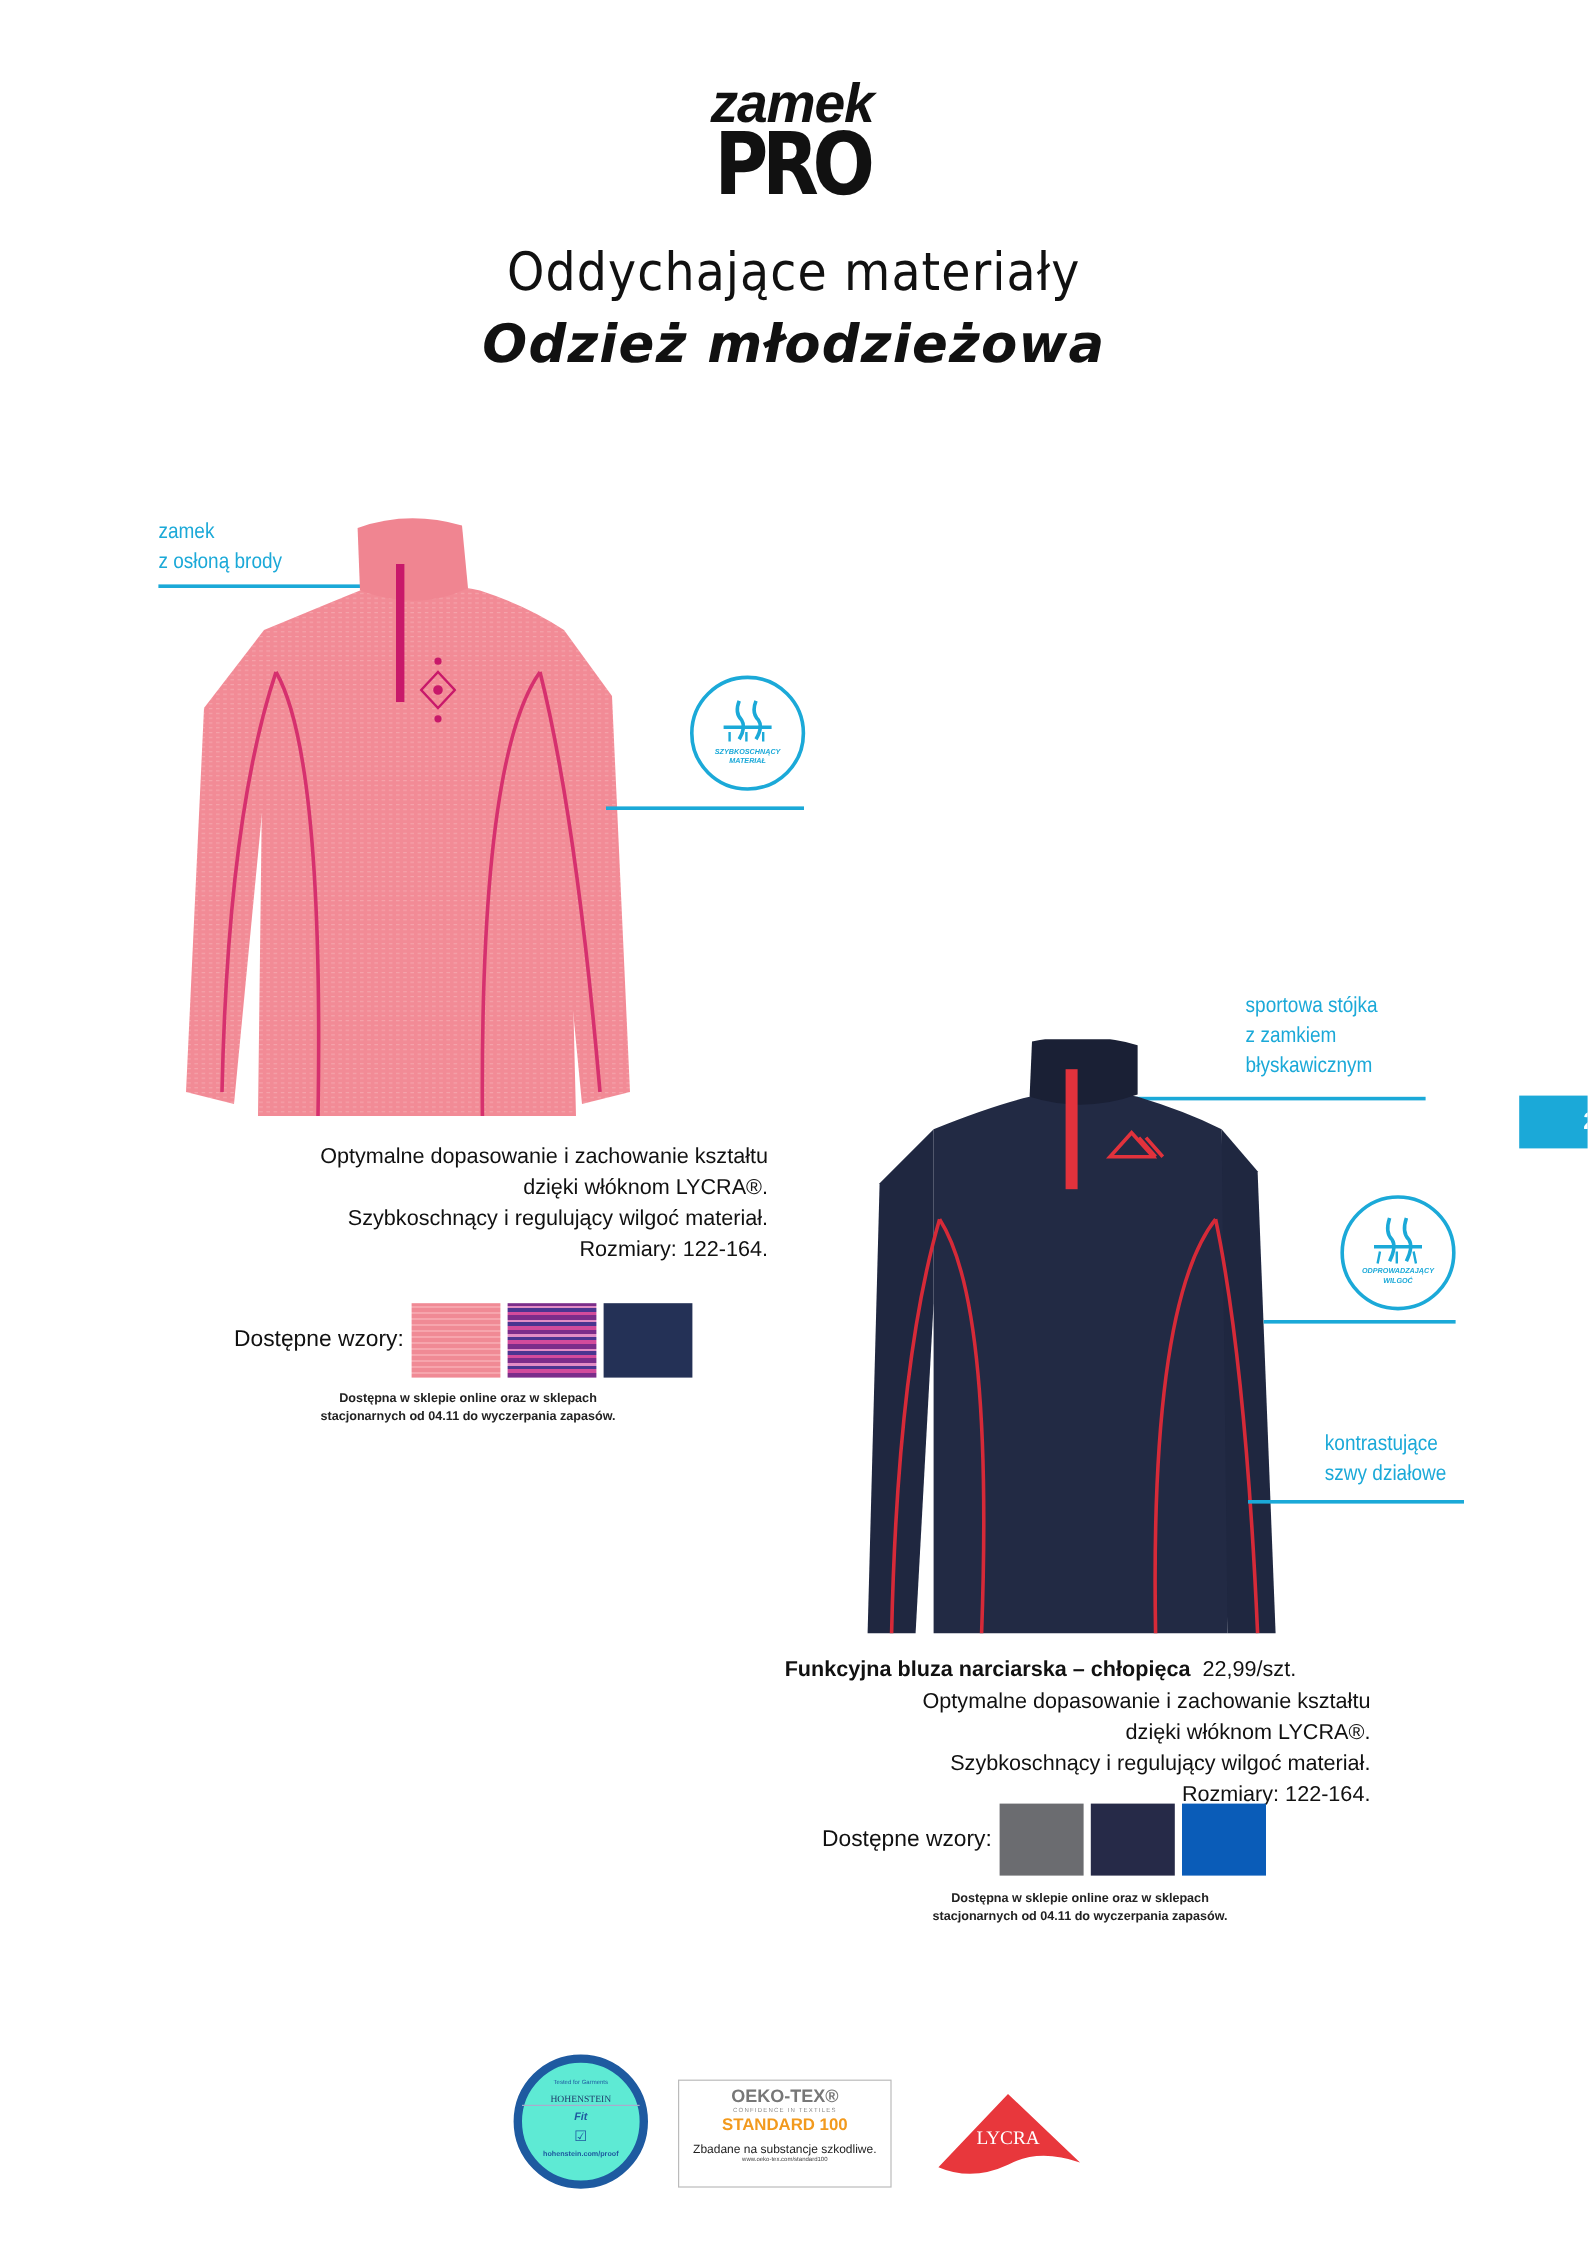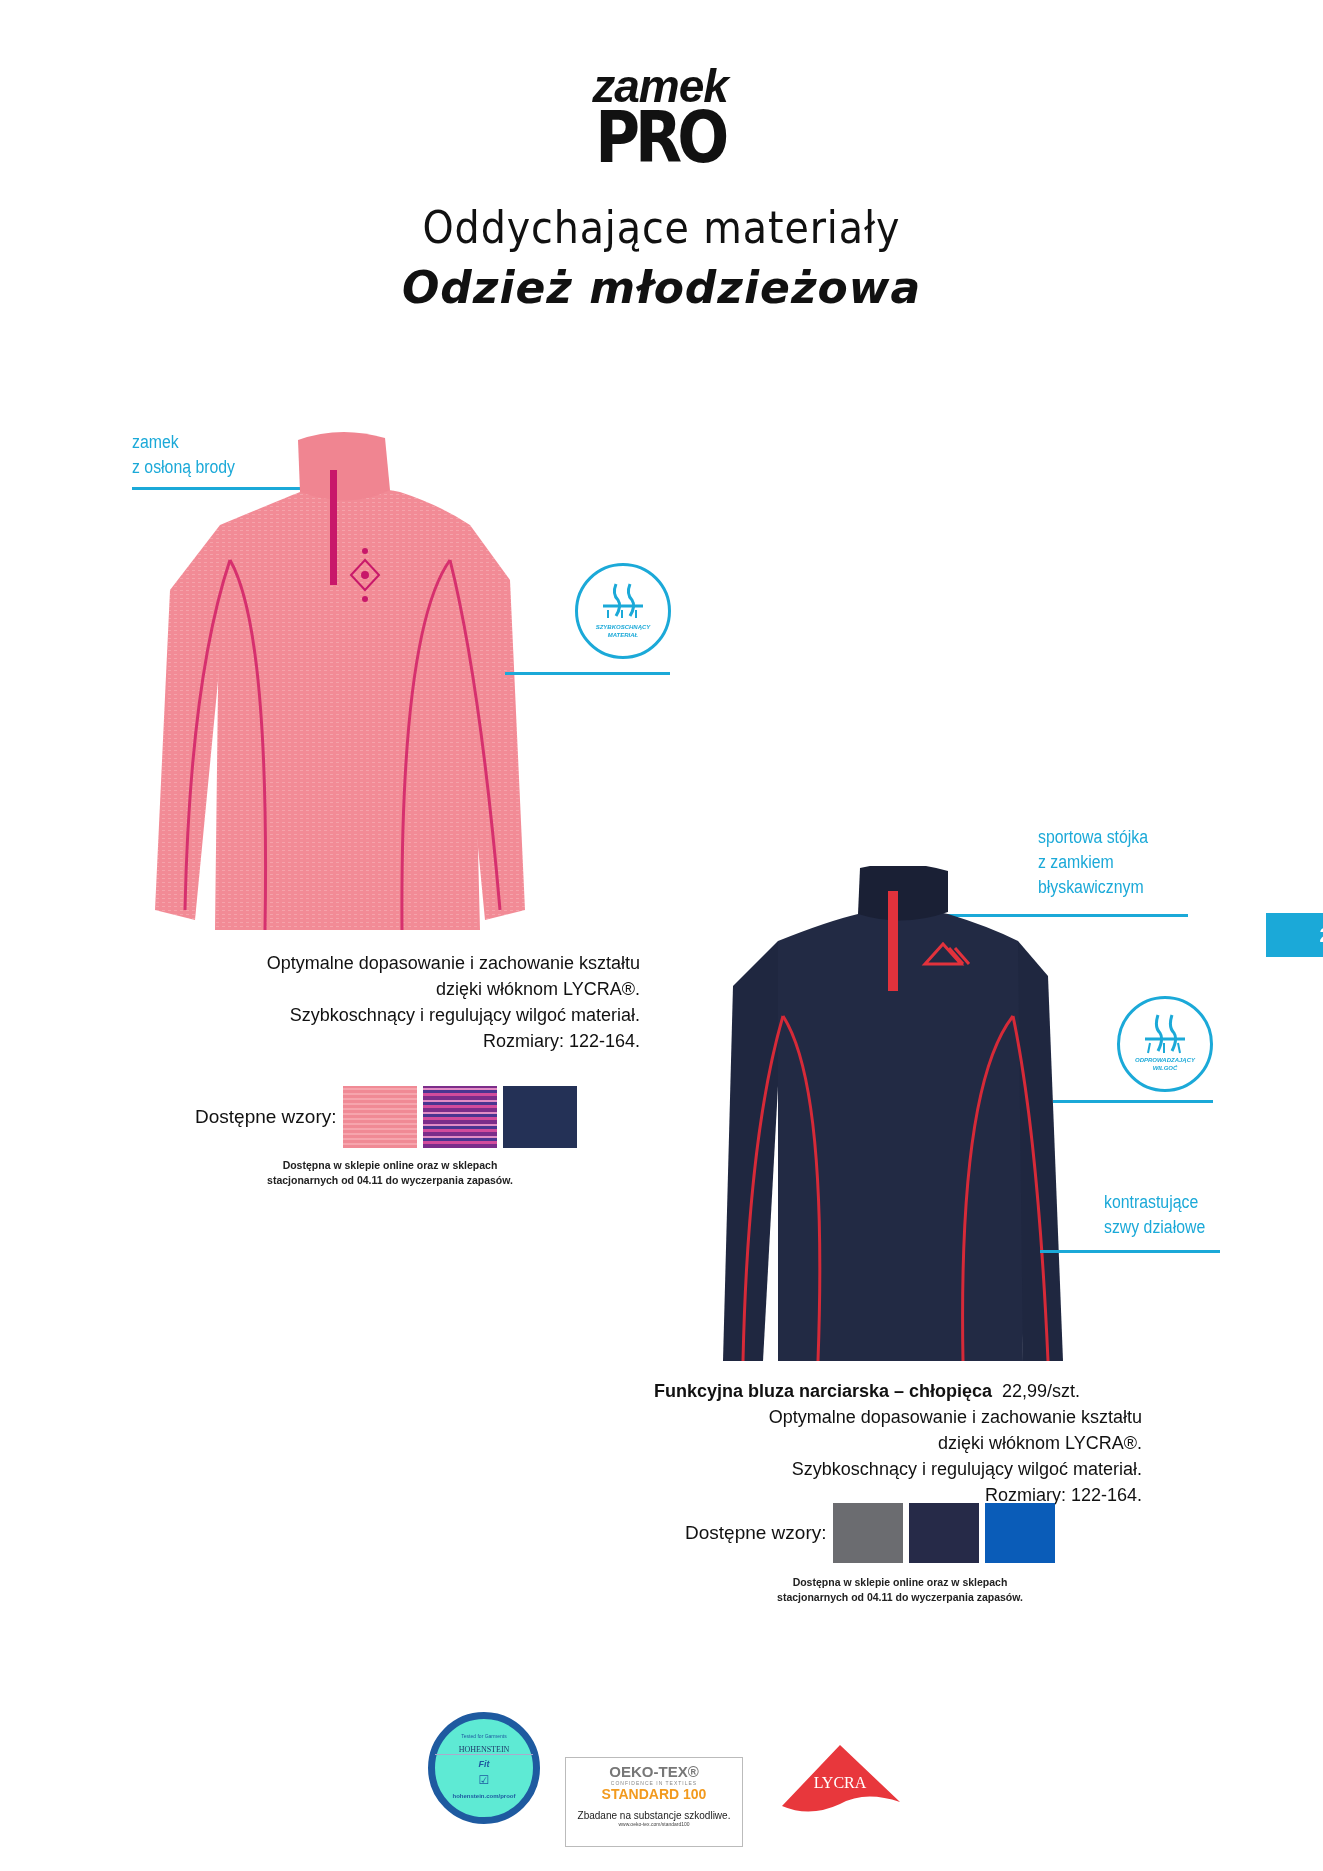--- a/index.html
+++ b/index.html
@@ -16,21 +16,21 @@
   .badge { border:3px solid #1ba9d8; border-radius:50%; background:#fff; box-sizing:border-box; }
   .badge svg { position:absolute; left:0; top:0; }
   .badge .btext { position:absolute; left:0; width:100%; text-align:center; color:#1ba9d8; font-size:6px; font-weight:bold; font-style:italic; line-height:7px; }
   .prod-title { font-size:18px; text-align:center; line-height:26px; }
   .prod-title b { font-weight:bold; }
   .prod-line { font-size:18px; text-align:right; line-height:26px; }
   .wz-label { font-size:19px; }
   .swatch { width:74px; height:62px; }
   .avail { font-size:10.5px; text-align:center; line-height:15px; font-weight:bold; color:#222; }
   .logo-hohen { left:428px; top:1712px; width:112px; height:112px; border-radius:50%; border:7px solid #1e5aa0; box-sizing:border-box; background:#5eead4; }
-  .oeko { left:565px; top:1733px; width:176px; height:88px; border:1px solid #bbb; background:#fff;margin-top:24px; }
+  .oeko { left:565px; top:1733px; width:176px; height:88px; border:1px solid #bbb; background:#fff; }
   .lycra { left:770px; top:1740px; width:140px; height:80px; }
 </style>
 </head>
 <body>
 
 <div class="abs logo">
   <div class="crivit">zamek</div>
   <div class="pro">PRO</div>
 </div>
 

